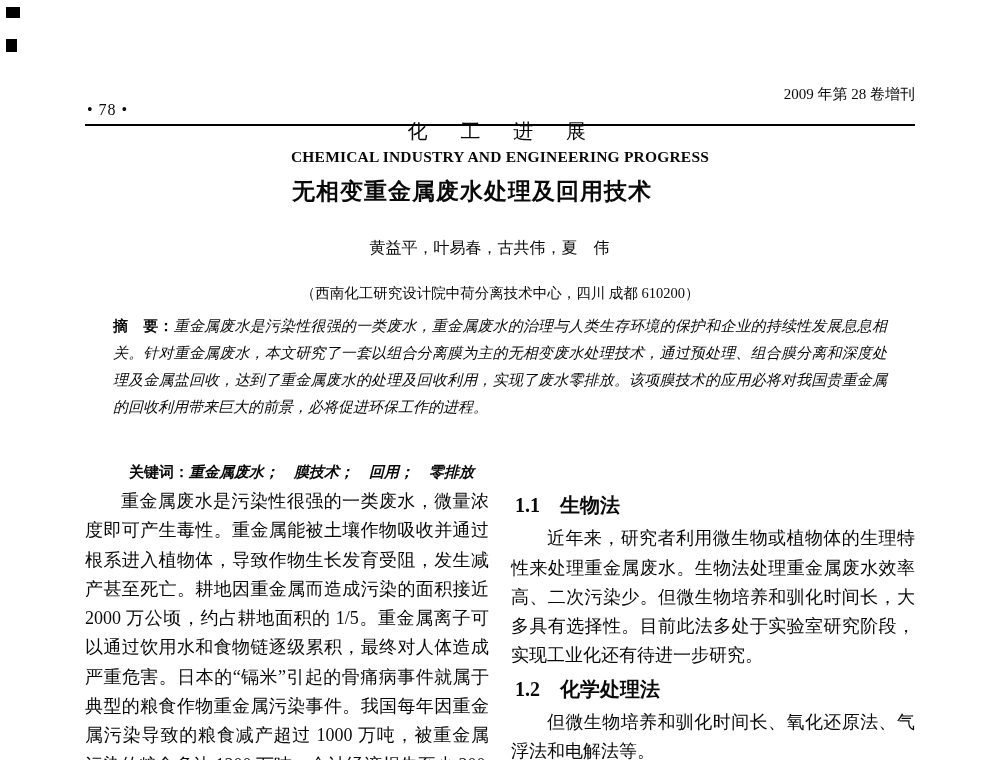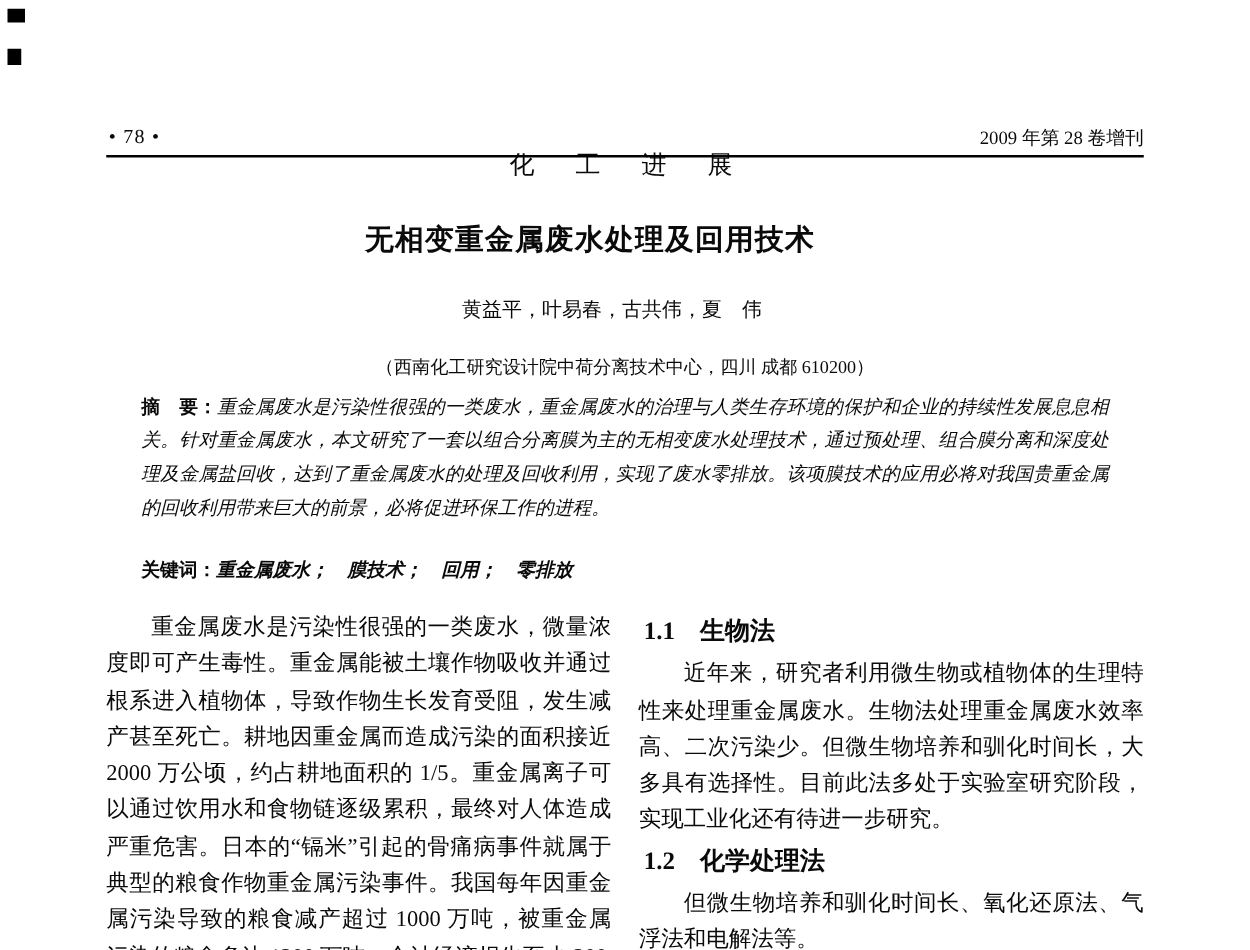--- a/index.html
+++ b/index.html
@@ -11,53 +11,54 @@
   }
   .scan-mark { position: absolute; background: #000; }
   .m1 { left: 6px;  top: 7px;  width: 14px; height: 11px; }
   .m2 { left: 6px;  top: 39px; width: 11px; height: 13px; }
 
   .header { position: absolute; left: 85px; top: 74px; width: 830px; height: 48px; }
   .page-num { position: absolute; left: 2px; bottom: 3px; font-size: 16px; letter-spacing: 1px; }
   .journal-titles { position: absolute; left: 0; right: 0; top: 0; text-align: center; }
   .journal-cn { font-size: 20px; letter-spacing: 0.32em; margin-bottom: 3px; margin-top: 44px; }
   .journal-en { font-weight: bold; font-size: 15.5px; letter-spacing: 0.2px; }
-  .issue { position: absolute; right: 0; bottom: 2px; font-size: 15px; }
+  .issue { position: absolute; right: 0; bottom: 18px; font-size: 15px; }
   .rule { position: absolute; left: 85px; top: 124px; width: 830px; border-top: 2px solid #000; }
 
   .title { position: absolute; left: 0; top: 176px; width: 944px; margin: 0;
            text-align: center; font-size: 23px; font-weight: bold; letter-spacing: 1px; }
   .authors { position: absolute; left: 0; top: 238px; width: 979px; text-align: center; font-size: 16px; }
   .affiliation { position: absolute; left: 0; top: 268px; width: 1000px; text-align: center; font-size: 14.5px; margin-top: 16px; }
 
   .abstract { position: absolute; left: 113px; top: 313px; width: 774px; margin: 0;
               font-size: 15px; line-height: 27px; text-align: justify; }
   .kai { font-style: italic; }
   .lab { font-weight: bold; font-style: normal; }
-  .keywords { position: absolute; left: 113px; top: 447px; width: 774px; margin: 0;
+  .keywords { position: absolute; left: 113px; top: 447px; width: 774px; margin: 16px;
               font-size: 15px; font-weight: bold; }
   .keywords .kai { font-weight: bold; }
 
   .columns { position: absolute; left: 85px; top: 487px; width: 830px; display: flex; gap: 22px; }
   .col { width: 404px; }
   .para { margin: 0; font-size: 18px; line-height: 29.3px; text-align: justify; text-indent: 2em; }
   .sec  { margin: 4px; font-size: 20px; line-height: 29.3px; font-weight: bold; }
 </style>
 </head>
 <body>
 
 <div class="page">
 
   <div class="scan-mark m1"></div>
   <div class="scan-mark m2"></div>
 
   <div class="header">
     <span class="page-num">• 78 •</span>
     <div class="journal-titles">
       <div class="journal-cn">化　工　进　展</div>
+      <div class="journal-en">CHEMICAL INDUSTRY AND ENGINEERING PROGRESS</div>
     </div>
     <span class="issue">2009 年第 28 卷增刊</span>
   </div>
   <div class="rule"></div>
 
   <h1 class="title">无相变重金属废水处理及回用技术</h1>
   <div class="authors">黄益平，叶易春，古共伟，夏　伟</div>
   <div class="affiliation">（西南化工研究设计院中荷分离技术中心，四川 成都 610200）</div>
 
   <p class="abstract"><b class="lab">摘　要：</b><span class="kai">重金属废水是污染性很强的一类废水，重金属废水的治理与人类生存环境的保护和企业的持续性发展息息相关。针对重金属废水，本文研究了一套以组合分离膜为主的无相变废水处理技术，通过预处理、组合膜分离和深度处理及金属盐回收，达到了重金属废水的处理及回收利用，实现了废水零排放。该项膜技术的应用必将对我国贵重金属的回收利用带来巨大的前景，必将促进环保工作的进程。</span></p>

